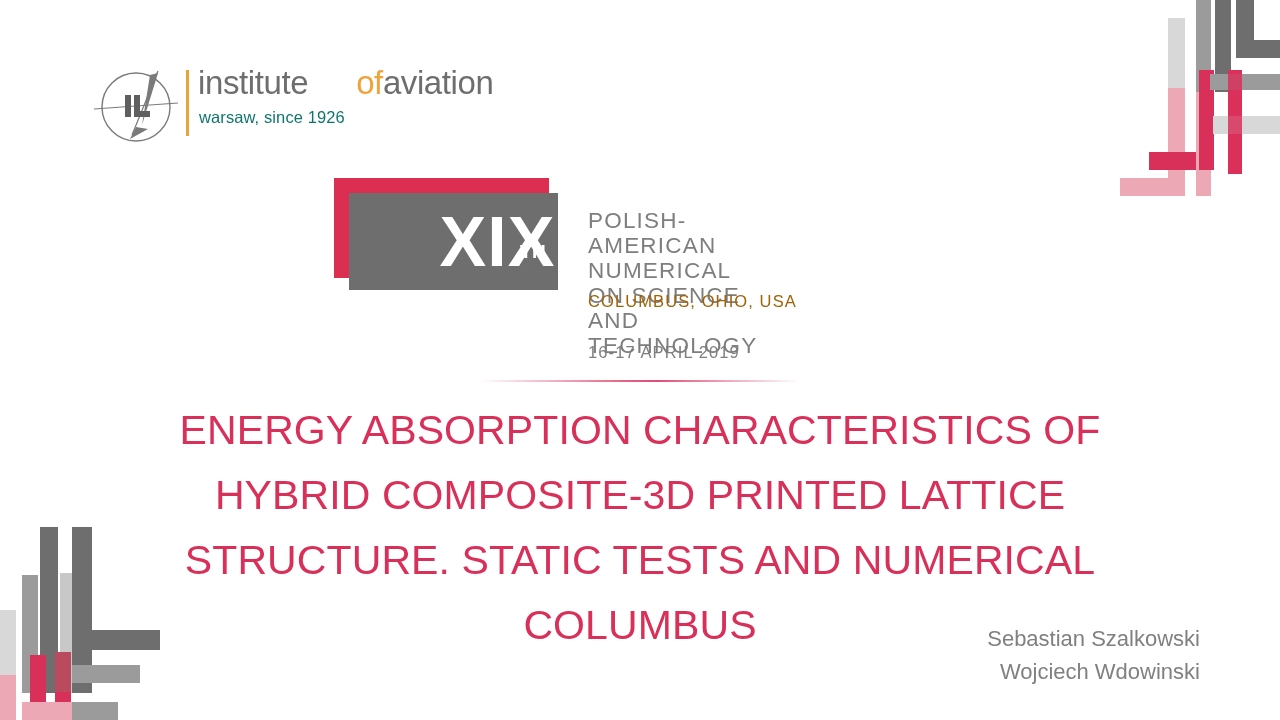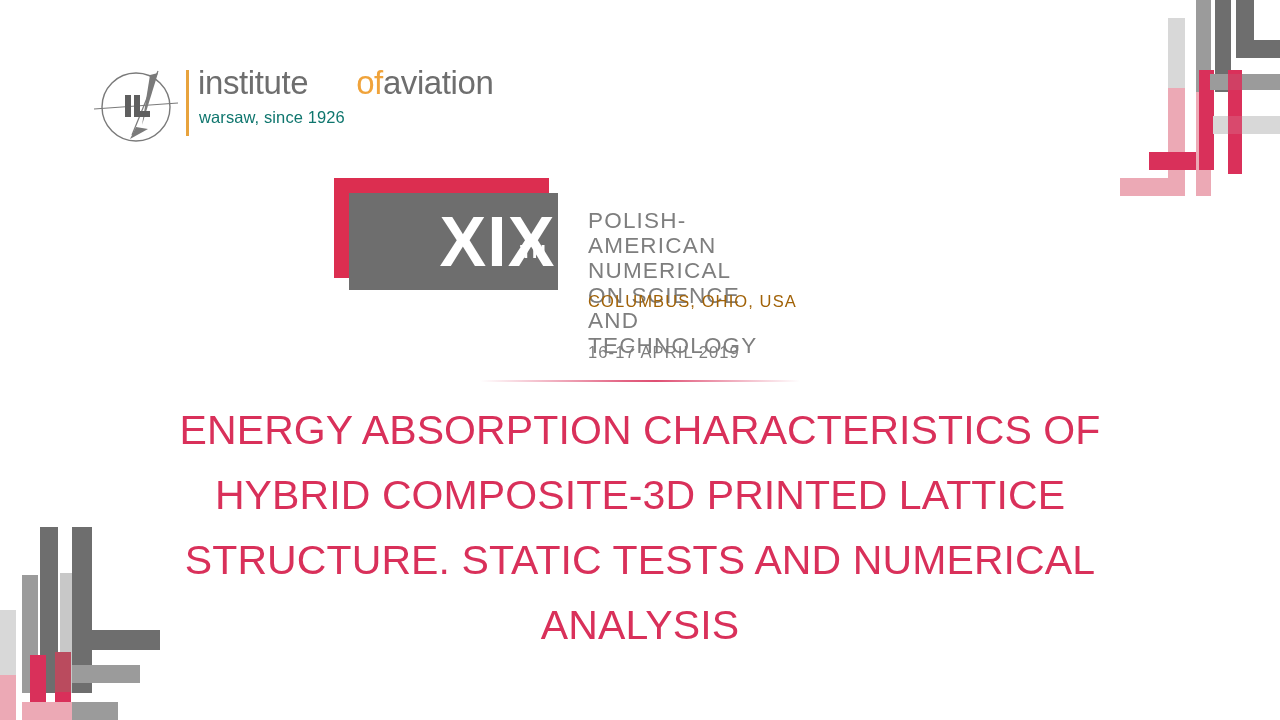--- a/index.html
+++ b/index.html
@@ -254,16 +254,20 @@
     <div id="conf-th">TH</div>
     <div id="conf-name">POLISH-AMERICAN
 NUMERICAL ON SCIENCE
 AND TECHNOLOGY</div>
     <div id="conf-place">COLUMBUS, OHIO, USA</div>
     <div id="conf-date">16-17 APRIL 2019</div>
   </div>
 
   <div id="divider"></div>
 
-  <div id="title">ENERGY ABSORPTION CHARACTERISTICS OF HYBRID COMPOSITE-3D PRINTED LATTICE STRUCTURE. STATIC TESTS AND NUMERICAL ANALYSIS</div>
-
+  <div id="title">ENERGY ABSORPTION CHARACTERISTICS OF HYBRID COMPOSITE-3D PRINTED LATTICE STRUCTURE. STATIC TESTS AND NUMERICAL COLUMBUS</div>
+
+  <div id="authors">
+    <div>Sebastian Szalkowski</div>
+    <div>Wojciech Wdowinski</div>
+  </div>
 
 </div>
 
 </body></html>

